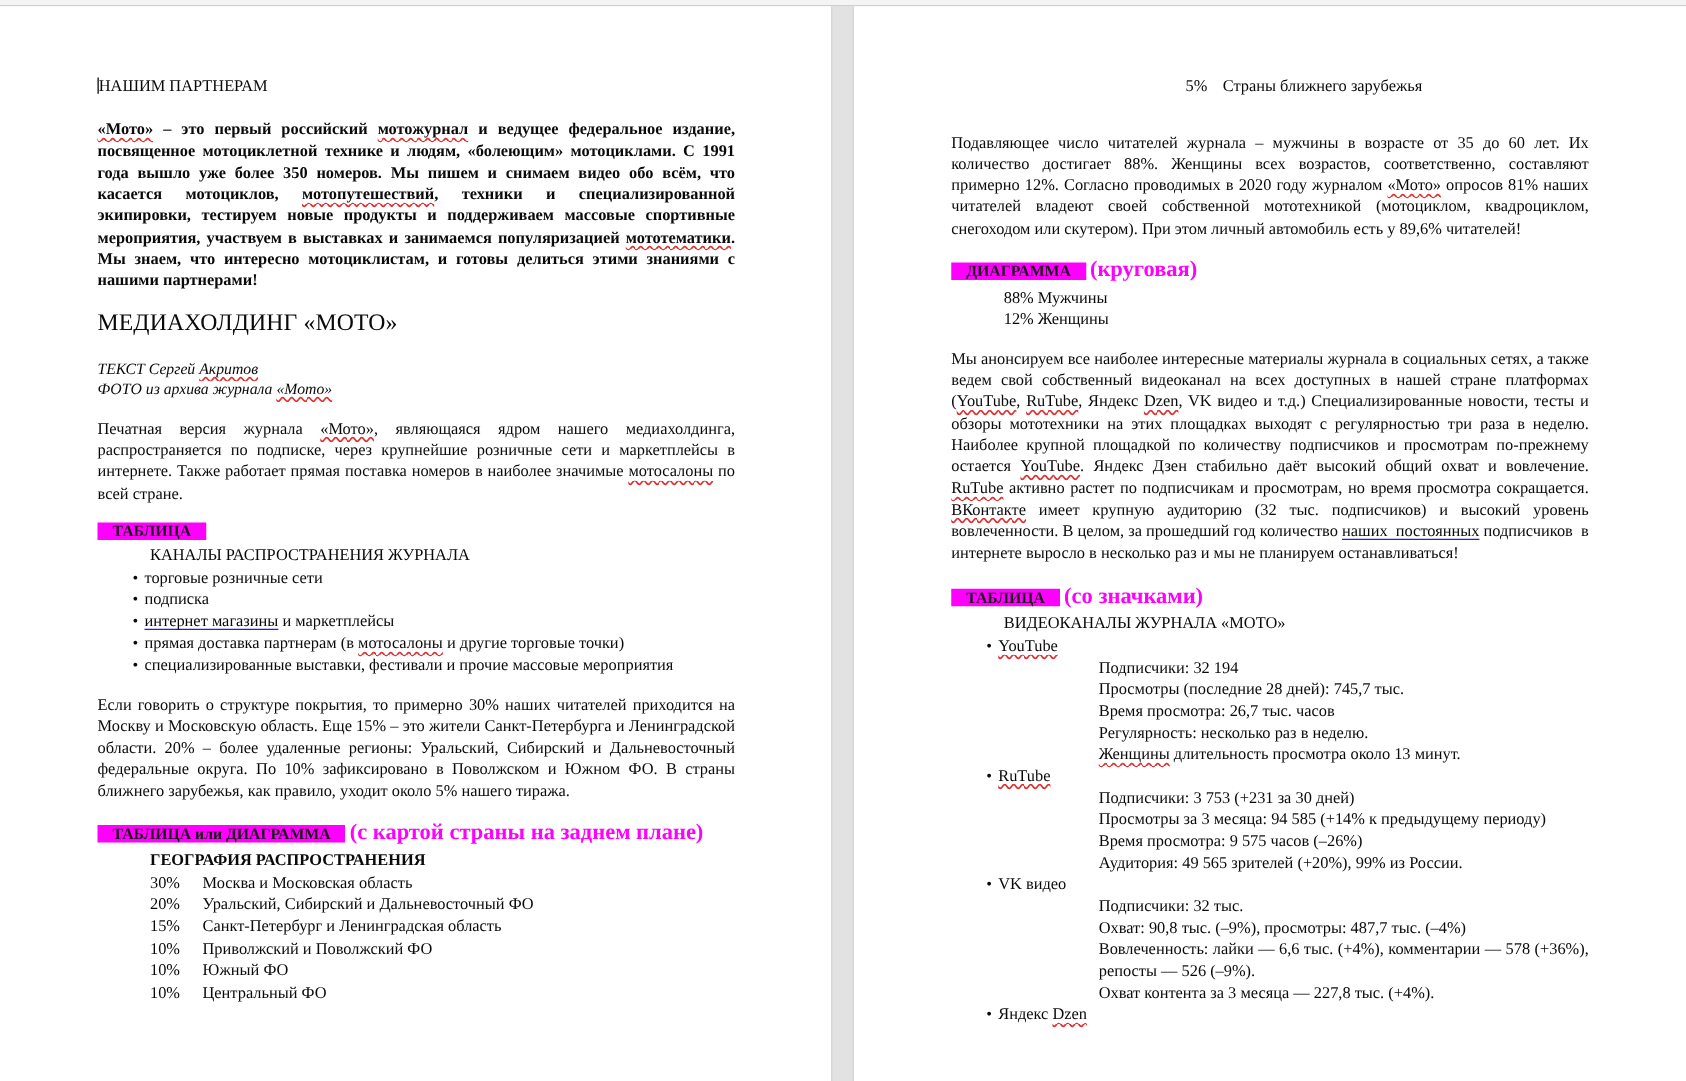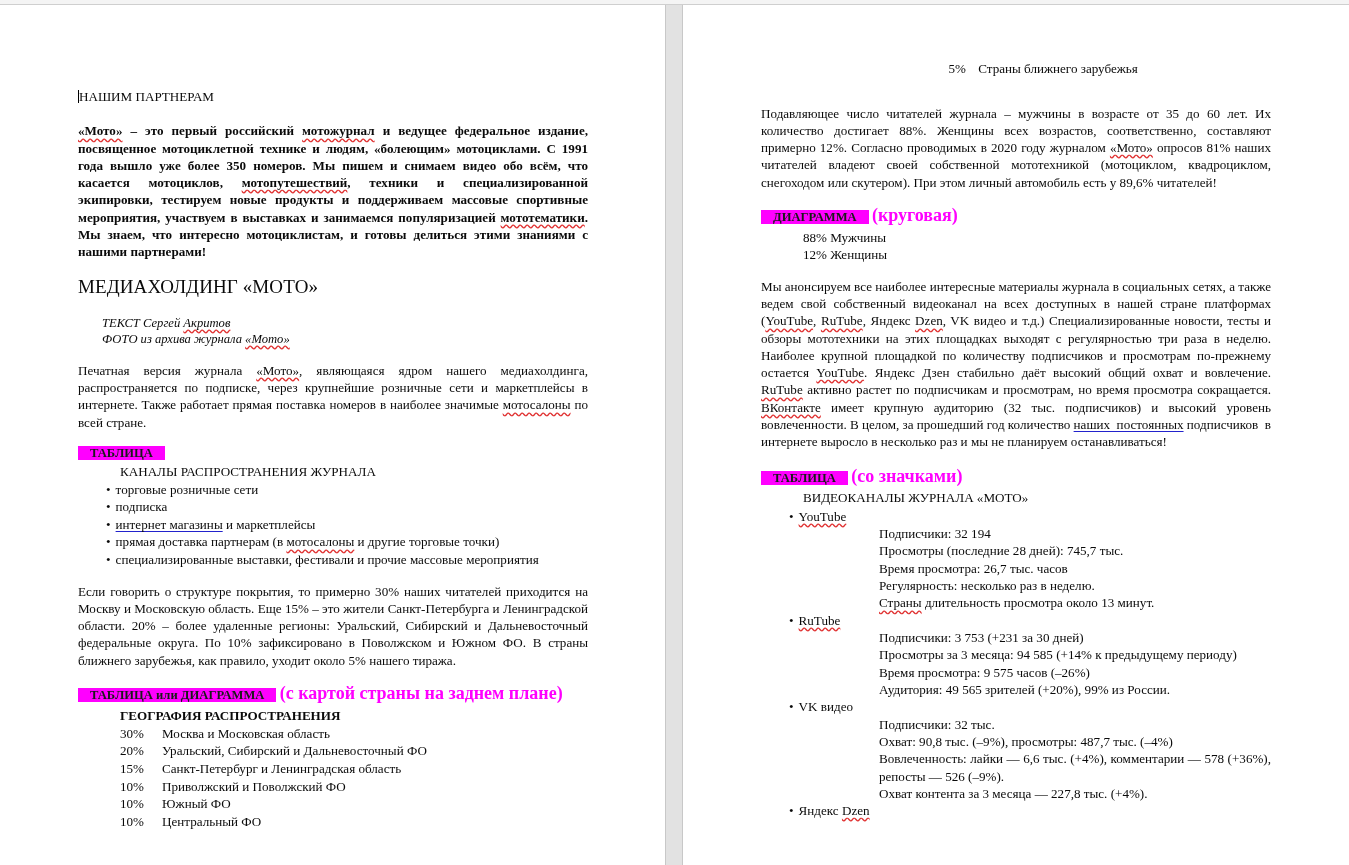--- a/index.html
+++ b/index.html
@@ -55,41 +55,39 @@
   .para {
     text-align: justify;
     margin-bottom: 13px;
   }
   .bold { font-weight: bold; }
 
   .plain-head {
     font-size: 13.1px;
     margin-bottom: 17px;
     position: relative;
-    margin-top: 28px;
   }
   .caret {
     display: inline-block;
     width: 1px;
     height: 13px;
     background: #000;
     vertical-align: -2px;
     margin-right: 0px;
   }
   .h-big {
     font-size: 19px;
     margin: 6px 0 16px 0;
     letter-spacing: 0.1px;
   }
   .credits {
     font-style: italic;
     font-size: 12.6px;
     line-height: 1.28;
     margin-bottom: 15px;
-    margin-left: 24px;
   }
 
   
   .marker-line { margin-bottom: 1px; }
   .hl {
     background: #ff00ff;
     color: #1a1a1a;
     font-weight: bold;
     font-size: 12.6px;
     padding: 0 12px;
@@ -222,21 +220,21 @@
         <div class="marker-line"><span class="hl">ТАБЛИЦА</span> <span class="mg">(со значками)</span></div>
         <div class="block-title">ВИДЕОКАНАЛЫ ЖУРНАЛА «МОТО»</div>
 
         <div class="bullets">
 
           <div class="bullet-row"><span class="bu">•</span><span class="sp">YouTube</span></div>
           <div class="sub-row">Подписчики: 32 194</div>
           <div class="sub-row">Просмотры (последние 28 дней): 745,7 тыс.</div>
           <div class="sub-row">Время просмотра: 26,7 тыс. часов</div>
           <div class="sub-row">Регулярность: несколько раз в неделю.</div>
-          <div class="sub-row"><span class="sp">Страны</span> длительность просмотра около 13 минут.</div>
+          <div class="sub-row"><span class="sp">Женщины</span> длительность просмотра около 13 минут.</div>
 
           <div class="bullet-row"><span class="bu">•</span><span class="sp">RuTube</span></div>
           <div class="sub-row">Подписчики: 3 753 (+231 за 30 дней)</div>
           <div class="sub-row">Просмотры за 3 месяца: 94 585 (+14% к предыдущему периоду)</div>
           <div class="sub-row">Время просмотра: 9 575 часов (–26%)</div>
           <div class="sub-row">Аудитория: 49 565 зрителей (+20%), 99% из России.</div>
 
           <div class="bullet-row"><span class="bu">•</span><span>VK видео</span></div>
           <div class="sub-row">Подписчики: 32 тыс.</div>
           <div class="sub-row">Охват: 90,8 тыс. (–9%), просмотры: 487,7 тыс. (–4%)</div>

